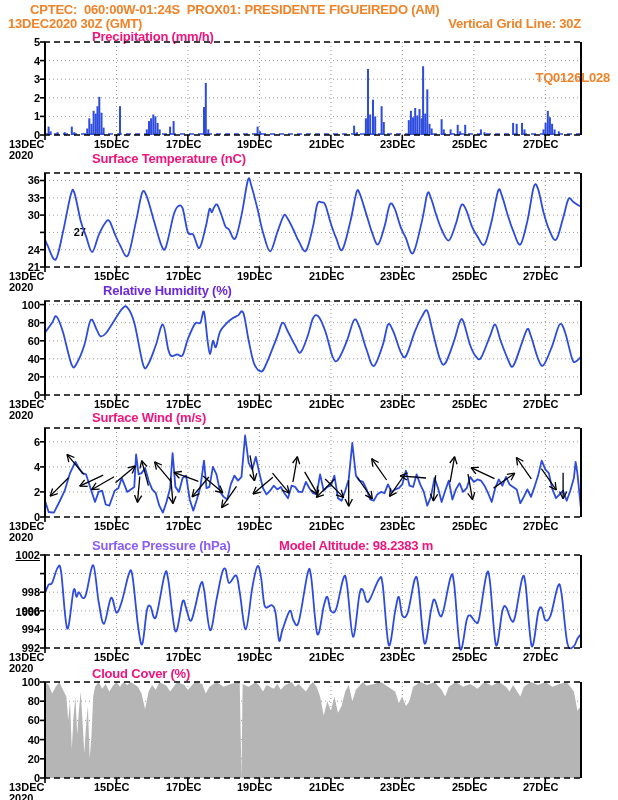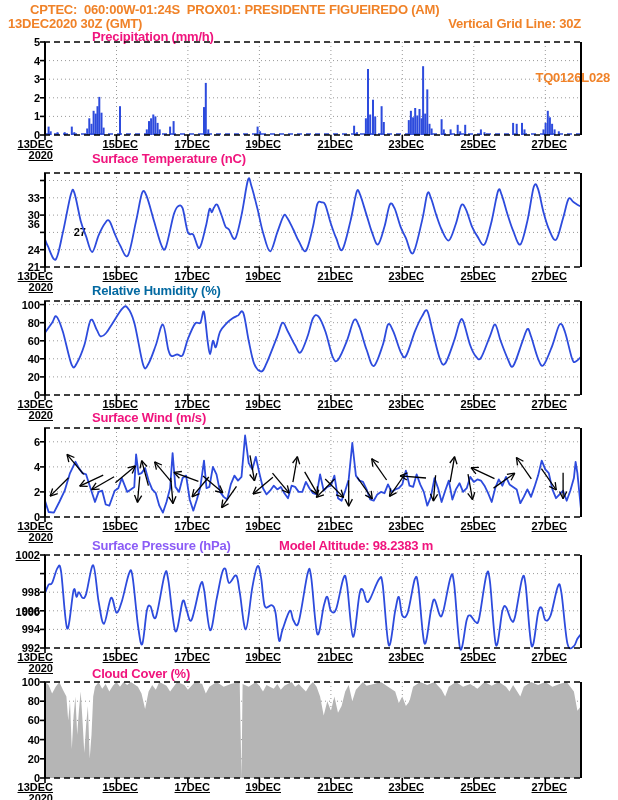--- a/index.html
+++ b/index.html
@@ -2,34 +2,34 @@
 <html><head>
 <meta charset="utf-8">
 <style>
   html,body{margin:0;padding:0;}
   body{width:618px;height:800px;position:relative;background:#ffffff;overflow:hidden;
        font-family:"Liberation Sans",sans-serif;}
   .hdr{position:absolute;font:bold 13px "Liberation Sans",sans-serif;letter-spacing:-0.2px;white-space:pre;}
   .ttl{position:absolute;font:bold 13px "Liberation Sans",sans-serif;letter-spacing:-0.2px;white-space:pre;padding-left:24px;}
   .tick{position:absolute;font:bold 11px "Liberation Sans",sans-serif;color:#000;white-space:pre;}
   .ylab{text-align:right;width:40px;left:0;}
-  .xlab{width:44px;text-align:right;text-decoration:underline;}
+  .xlab{width:44px;text-align:left;}
   #plotsvg{position:absolute;left:0;top:0;}
 </style>
 </head>
 <body>
 
 <div class="hdr" style="left:30px;top:2px;color:#f08228;">CPTEC:  060:00W-01:24S  PROX01: PRESIDENTE FIGUEIREDO (AM)</div>
 <div class="hdr" style="left:8px;top:16px;color:#f08228;">13DEC2020 30Z (GMT)</div>
 <div class="hdr" style="right:37px;top:16px;color:#f08228;">Vertical Grid Line: 30Z</div>
 <div class="hdr" style="right:8px;top:30px;color:#f08228;margin-top:40px;">TQ0126L028</div>
 
 <div class="ttl" style="left:68px;top:29px;color:#f0147d;">Precipitation (mm/h)</div>
 <div class="ttl" style="left:68px;top:151px;color:#f0147d;">Surface Temperature (nC)</div>
-<div class="ttl" style="left:68px;top:283px;color:#0369a1;">Relative Humidity (%)</div>
+<div class="ttl" style="left:79px;top:283px;color:#6d28d9;">Relative Humidity (%)</div>
 <div class="ttl" style="left:68px;top:410px;color:#f0147d;">Surface Wind (m/s)</div>
 <div class="ttl" style="left:68px;top:538px;color:#8b5cf6;text-align:right;">Surface Pressure (hPa)</div>
 <div class="ttl" style="left:255px;top:538px;color:#f0147d;">Model Altitude: 98.2383 m</div>
 <div class="ttl" style="left:68px;top:666px;color:#f0147d;text-align:right;">Cloud Cover (%)</div>
 
 <div id="labels">
     <div class="tick ylab" style="top: 129px;">0</div>
     <div class="tick ylab" style="top: 110px;">1</div>
     <div class="tick ylab" style="top: 92px;">2</div>
     <div class="tick ylab" style="top: 73px;">3</div>
@@ -42,21 +42,21 @@
     <div class="tick xlab" style="left: 309px; top: 138px;">21DEC</div>
     <div class="tick xlab" style="left: 380px; top: 138px;">23DEC</div>
     <div class="tick xlab" style="left: 452px; top: 138px;">25DEC</div>
     <div class="tick xlab" style="left: 523px; top: 138px;">27DEC</div>
     <div class="tick xlab" style="left: 9px; top: 149px;">2020</div>
     <div class="tick ylab" style="top: 261px;">21</div>
     <div class="tick ylab" style="top: 244px;">24</div>
     <div class="tick ylab" style="top: 226px; margin-left: 46px;">27</div>
     <div class="tick ylab" style="top: 209px;">30</div>
     <div class="tick ylab" style="top: 192px;">33</div>
-    <div class="tick ylab" style="top: 174px; margin-top: 44px;">36</div>
+    <div class="tick ylab" style="top: 174px;">36</div>
     <div class="tick xlab" style="left: 9px; top: 270px;">13DEC</div>
     <div class="tick xlab" style="left: 94px; top: 270px;">15DEC</div>
     <div class="tick xlab" style="left: 166px; top: 270px;">17DEC</div>
     <div class="tick xlab" style="left: 237px; top: 270px;">19DEC</div>
     <div class="tick xlab" style="left: 309px; top: 270px;">21DEC</div>
     <div class="tick xlab" style="left: 380px; top: 270px;">23DEC</div>
     <div class="tick xlab" style="left: 452px; top: 270px;">25DEC</div>
     <div class="tick xlab" style="left: 523px; top: 270px;">27DEC</div>
     <div class="tick xlab" style="left: 9px; top: 281px;">2020</div>
     <div class="tick ylab" style="top: 389px;">0</div>

